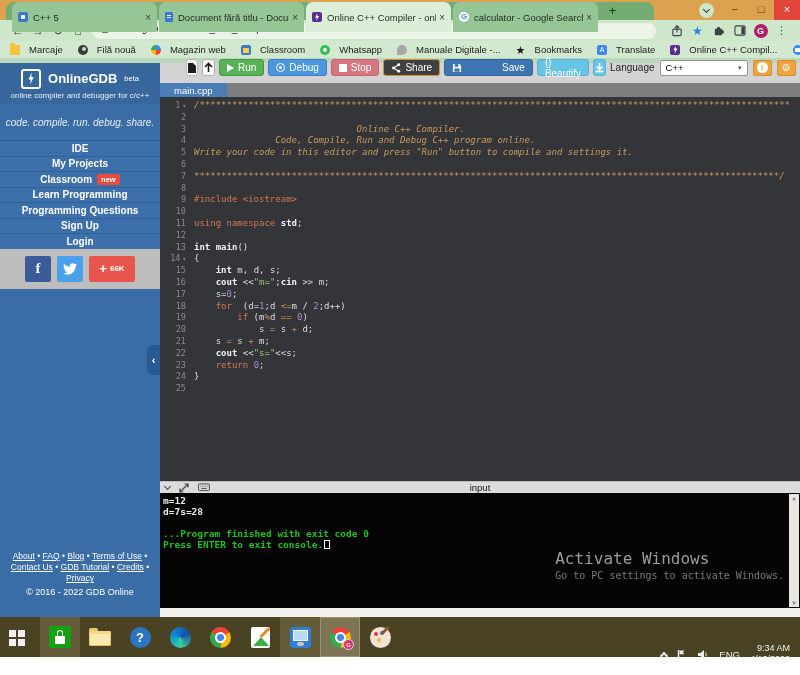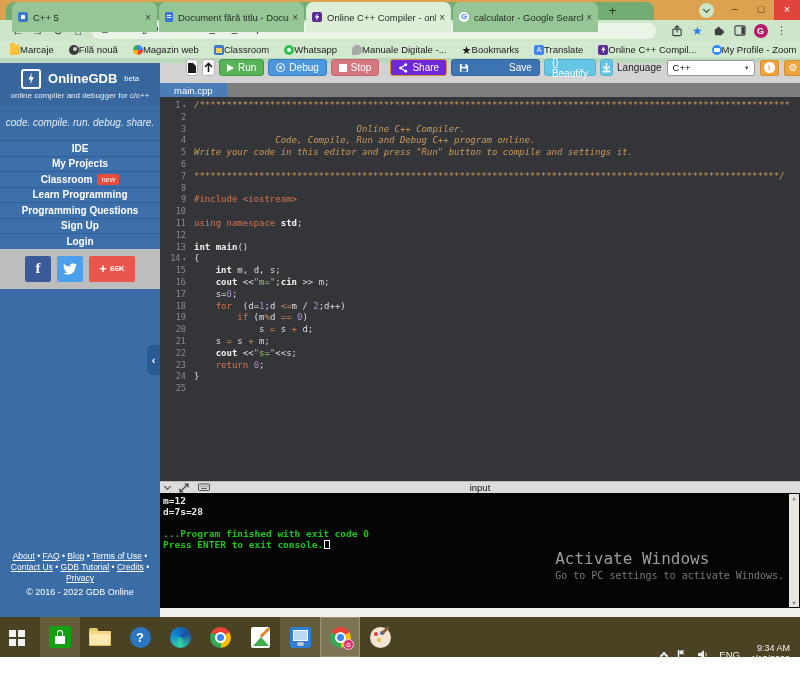--- a/index.html
+++ b/index.html
@@ -34,21 +34,21 @@
   .addr-row{height:21px;background:#cee6ca;display:flex;align-items:center;padding:0 8px;}
   .nav-ic{width:20px;text-align:center;font-size:12px;color:#3f4a3f;flex:none;}
   .addr-pill{flex:1;height:16px;background:#eaf4e7;border-radius:9px;display:flex;align-items:flex-start;padding:0 8px;margin:0 10px 0 4px;font-size:10px;color:#1b1b1b;}
   .addr-pill svg{margin-right:5px;flex:none;}
   .omni-ic{width:21px;display:flex;align-items:center;justify-content:center;flex:none;}
   .star-ic{color:#2b7de9;font-size:12px;}
   .avatar{width:14px;height:14px;border-radius:50%;background:#b51a6b;color:#fff;font-size:9px;font-weight:bold;text-align:center;line-height:14px;}
   .kebab{color:#3c463c;font-size:11px;}
 
   .bm-row{height:17px;background:#d3e9cf;display:flex;align-items:center;padding:0 10px;gap:15px;}
-  .bm{display:flex;align-items:center;gap:0;font-size:9.5px;color:#202020;white-space:nowrap;justify-content:flex-end;}
+  .bm{display:flex;align-items:center;gap:9px;font-size:9.5px;color:#202020;white-space:nowrap;justify-content:flex-end;}
   .bmi{width:10px;height:10px;border-radius:2px;position:relative;flex:none;}
   .bmi-folder{background:#f5c43c;border-radius:1px;}
   .bmi-folder::before{content:"";position:absolute;top:-2px;left:0;width:5px;height:2px;background:#f5c43c;border-radius:1px 1px 0 0;}
   .bmi-newtab{background:#3a3a3a;border-radius:50%;}
   .bmi-newtab::after{content:"";position:absolute;inset:2px 2px 4px 4px;background:#cfd8cf;border-radius:50%;}
   .bmi-webstore{background:conic-gradient(#4285f4 0 25%,#ea4335 0 50%,#fbbc05 0 75%,#34a853 0);border-radius:50%;}
   .bmi-classroom{background:#3e78c8;}
   .bmi-classroom::after{content:"";position:absolute;inset:3px 2px 2px 2px;background:#ffcf4d;}
   .bmi-whatsapp{background:#2ec24e;border-radius:50%;}
   .bmi-whatsapp::after{content:"";position:absolute;inset:3px;background:#fff;border-radius:50%;}
@@ -71,21 +71,21 @@
   .logo-row{height:42px;display:flex;align-items:center;flex-direction:column;justify-content:center;background:#38679e;}
   .logo-line{display:flex;align-items:center;gap:7px;}
   .logo-bolt{width:20px;height:20px;border:2px solid #fff;border-radius:3px;position:relative;flex:none;}
   .logo-bolt::after{content:"";position:absolute;inset:2px 4px;background:#fff;clip-path:polygon(58% 0,18% 58%,46% 58%,40% 100%,84% 38%,54% 38%);}
   .logo-title{font-size:13px;font-weight:bold;}
   .logo-beta{font-size:7.5px;vertical-align:super;}
   .logo-sub{font-size:8px;color:#e8eef6;margin-top:2px;}
   .tagline{height:35px;display:flex;align-items:center;justify-content:center;font-size:10px;font-style:italic;color:#e4ecf5;}
   .menu{background:#3d70aa;}
   .menu-item{height:15.5px;border-top:1px solid #30609a;display:flex;align-items:center;justify-content:center;font-size:10px;font-weight:bold;cursor:pointer;}
-  .badge-new{background:#e74c3c;border-radius:2px;font-size:7.5px;font-weight:normal;padding:1px 4px;margin-left:5px;}
+  .badge-new{background:#e74c3c;border-radius:2px;font-size:7.5px;font-weight:bold;padding:1px 4px;margin-left:5px;}
   .social{height:40px;background:#bdbdbd;display:flex;align-items:center;justify-content:center;gap:6px;}
   .sbtn{height:26px;border-radius:2px;display:flex;align-items:center;justify-content:center;color:#fff;}
   .sbtn-fb{width:26px;background:#3b5a9a;font:bold 15px "Liberation Serif",serif;}
   .sbtn-tw{width:26px;background:#4ba0ec;}
   .sbtn-plus{width:46px;background:#e8564e;gap:3px;}
   .plus-sign{font-size:13px;font-weight:bold;}
   .plus-count{font-size:8px;font-weight:bold;}
   .side-fill{flex:1;}
   .side-footer{padding:4px 8px 20px;text-align:center;}
   .flinks{font-size:8.5px;line-height:11px;color:#fff;}
@@ -94,21 +94,21 @@
   .collapse-tab{position:absolute;right:0;top:282px;width:13px;height:30px;background:#2a5a94;border-radius:6px 0 0 6px;display:flex;align-items:center;justify-content:center;color:#fff;font-size:11px;font-weight:bold;cursor:pointer;}
 
   
   .main{width:640px;display:flex;flex-direction:column;}
   .toolbar{height:20px;background:#d3d3d3;display:flex;align-items:center;padding:0 8px 11px 26px;gap:4px;}
   .tbtn{height:17px;border-radius:3px;border:1px solid rgba(0,0,0,.18);display:flex;align-items:center;gap:4px;padding:0 7px;font-size:10px;color:#fff;cursor:pointer;}
   .tbtn.icon-only{width:23px;justify-content:center;padding:0;background:#fdfdfd;border-color:#b5b5b5;}
   .b-run{background:#58b258;border-color:#459745;}
   .b-debug{background:#4b96dd;border-color:#3c7fc0;}
   .b-stop{background:#d6767f;border-color:#c26670;}
-  .b-share{background:#6d28d9;border-color:#d88f2e;margin-left:7px;}
+  .b-share{background:#404040;border-color:#d88f2e;}
   .b-save{background:#3c75b2;border-color:#31639a;gap:40px;}
   .b-cyan{background:#66c5e4;border-color:#50b4d6;}
   .play-tri{width:0;height:0;border-left:7px solid #fff;border-top:4.5px solid transparent;border-bottom:4.5px solid transparent;}
   .debug-circ{width:9px;height:9px;border:1.5px solid #fff;border-radius:50%;position:relative;}
   .debug-circ::after{content:"";position:absolute;inset:2px;background:#fff;border-radius:50%;}
   .stop-sq{width:8px;height:8px;background:#fff;}
   .toolbar-right{margin-left:auto;display:flex;align-items:center;gap:5px;}
   .lang-label{font-size:10px;color:#222;}
   .lang-select{width:88px;height:16px;background:#fff;border:1px solid #979797;border-radius:2px;display:flex;align-items:center;justify-content:space-between;padding:0 5px;font-size:9.5px;color:#111;cursor:pointer;}
   .obtn{width:19px;height:16px;background:#eda43e;border:1px solid #d88f2e;border-radius:2px;color:#fff;display:flex;align-items:center;justify-content:center;font-size:10px;cursor:pointer;}

